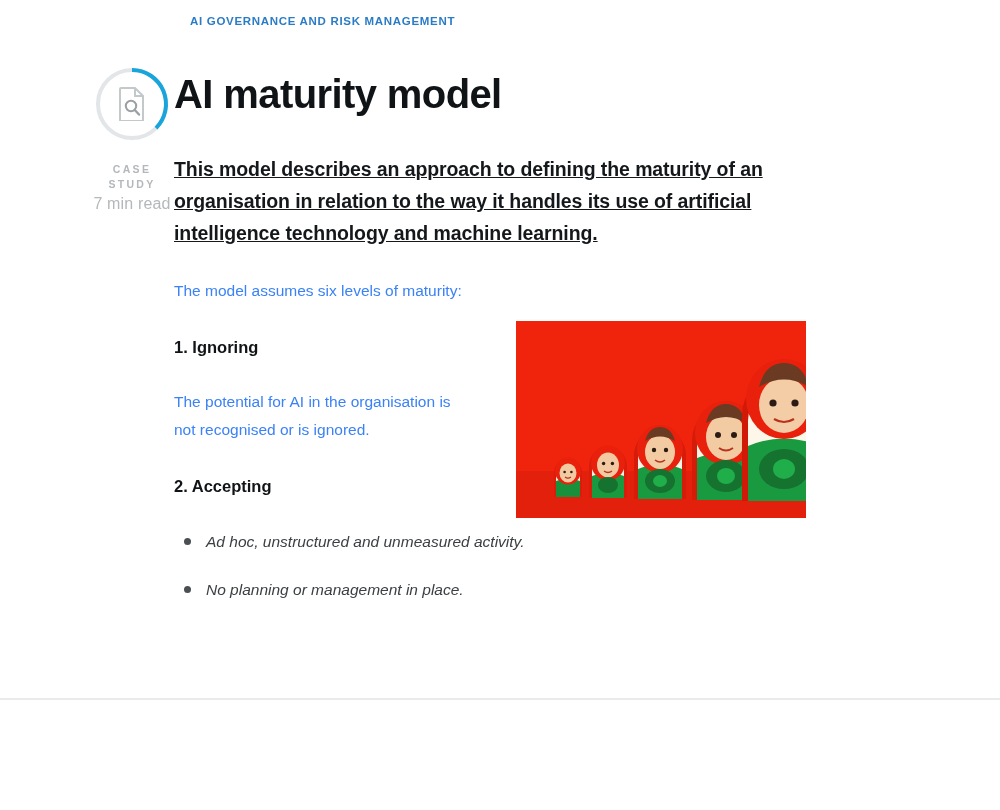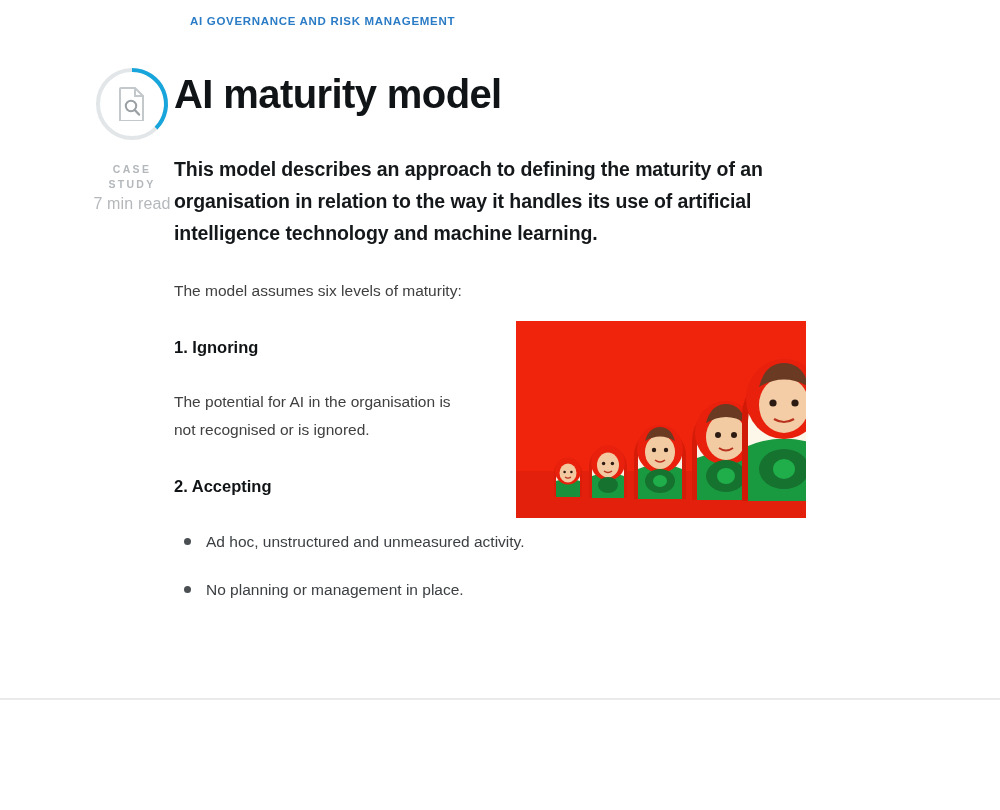--- a/index.html
+++ b/index.html
@@ -85,26 +85,27 @@
     font-weight: 700;
   }
   .lede {
     margin: 36px 0 0 0;
     font-size: 19.5px;
     line-height: 1.65;
     color: #15181a;
     font-weight: 700;
     letter-spacing: -0.005em;
     width: 618px;
+    text-decoration: underline;
   }
   .body-p {
     margin: 28px 0 0 0;
     font-size: 15.5px;
     line-height: 1.8;
-    color: #404040;
+    color: #3b82f6;
     font-weight: 400;
   }
   h3.sub {
     margin: 30px 0 0 0;
     font-size: 16.5px;
     line-height: 1.5;
     color: #111416;
     font-weight: 700;
   }
   .narrow { width: 300px; }
@@ -114,20 +115,21 @@
     margin: 30px 0 0 0;
     padding: 0 0 0 32px;
     list-style: none;
   }
   ul.bullets li {
     position: relative;
     font-size: 15.5px;
     line-height: 1.8;
     color: #3c4043;
     margin-bottom: 20px;
+    font-style: italic;
   }
   ul.bullets li::before {
     content: "";
     position: absolute;
     left: -22px;
     top: 10px;
     width: 7px;
     height: 7px;
     border-radius: 50%;
     background: #4a4f53;

